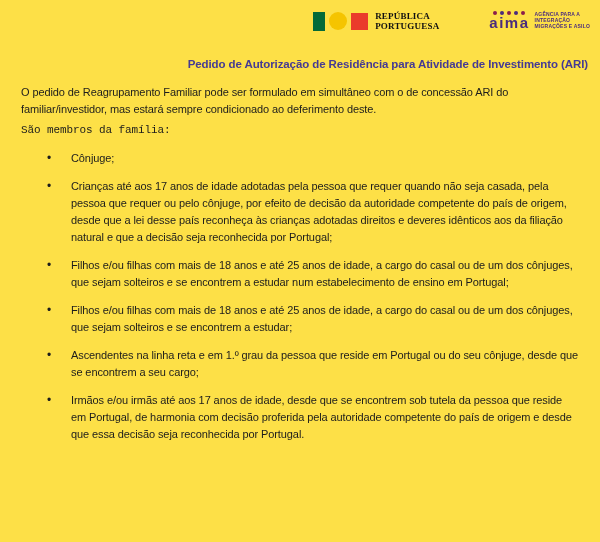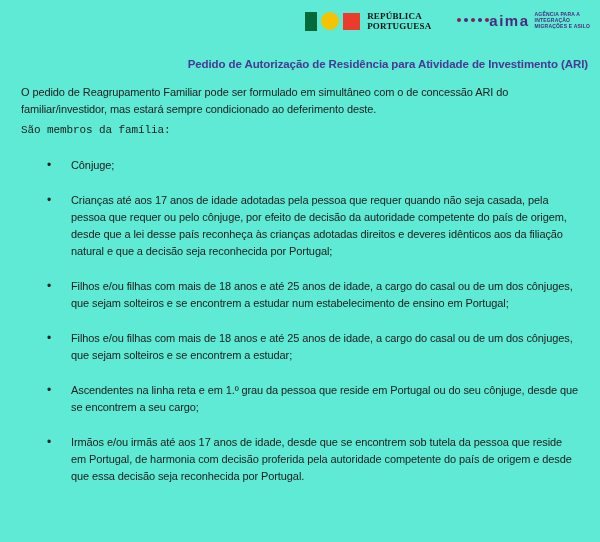--- a/index.html
+++ b/index.html
@@ -11,21 +11,21 @@
     width: 600px;
     height: 542px;
     font-family: "Liberation Sans", sans-serif;
     color: #1a1a1a;
     overflow: hidden;
   }
   .page {
     position: relative;
     width: 600px;
     height: 542px;
-    background: #5eead4;
+    background: #fde047;
   }
 
   
   .logos {
     display: flex;
     align-items: flex-start;
     justify-content: flex-end;
     gap: 26px;
     padding: 11px 10px 0 0;
     height: 26px;
@@ -49,22 +49,23 @@
     color: #111111;
     letter-spacing: 0.2px;
   }
   .aima-logo {
     display: flex;
     align-items: center;
     gap: 5px;
   }
   .aima-mark {
     display: flex;
-    flex-direction: row;
+    flex-direction: column;
     align-items: center;
+    margin-left: 24px;
   }
   .aima-dots {
     display: flex;
     gap: 3px;
     margin-bottom: 1px;
   }
   .aima-dot {
     width: 4px;
     height: 4px;
     border-radius: 50%;
@@ -112,21 +113,21 @@
   }
   p.intro   { margin: 12px 0 0 0; }
   p.lead-in { margin: 4px 0 0 0; font-family: Liberation Mono, monospace; }
   ul.family-list {
     list-style: none;
     margin: 0;
     padding: 0 0 0 50px;
   }
   ul.family-list li {
     position: relative;
-    margin-top: 18px;
+    margin-top: 11px;
     max-width: 528px;
   }
   ul.family-list li::before {
     content: "\2022";
     position: absolute;
     left: -24px;
     top: 0;
     font-size: 12px;
     color: #1c1c1c;
   }

